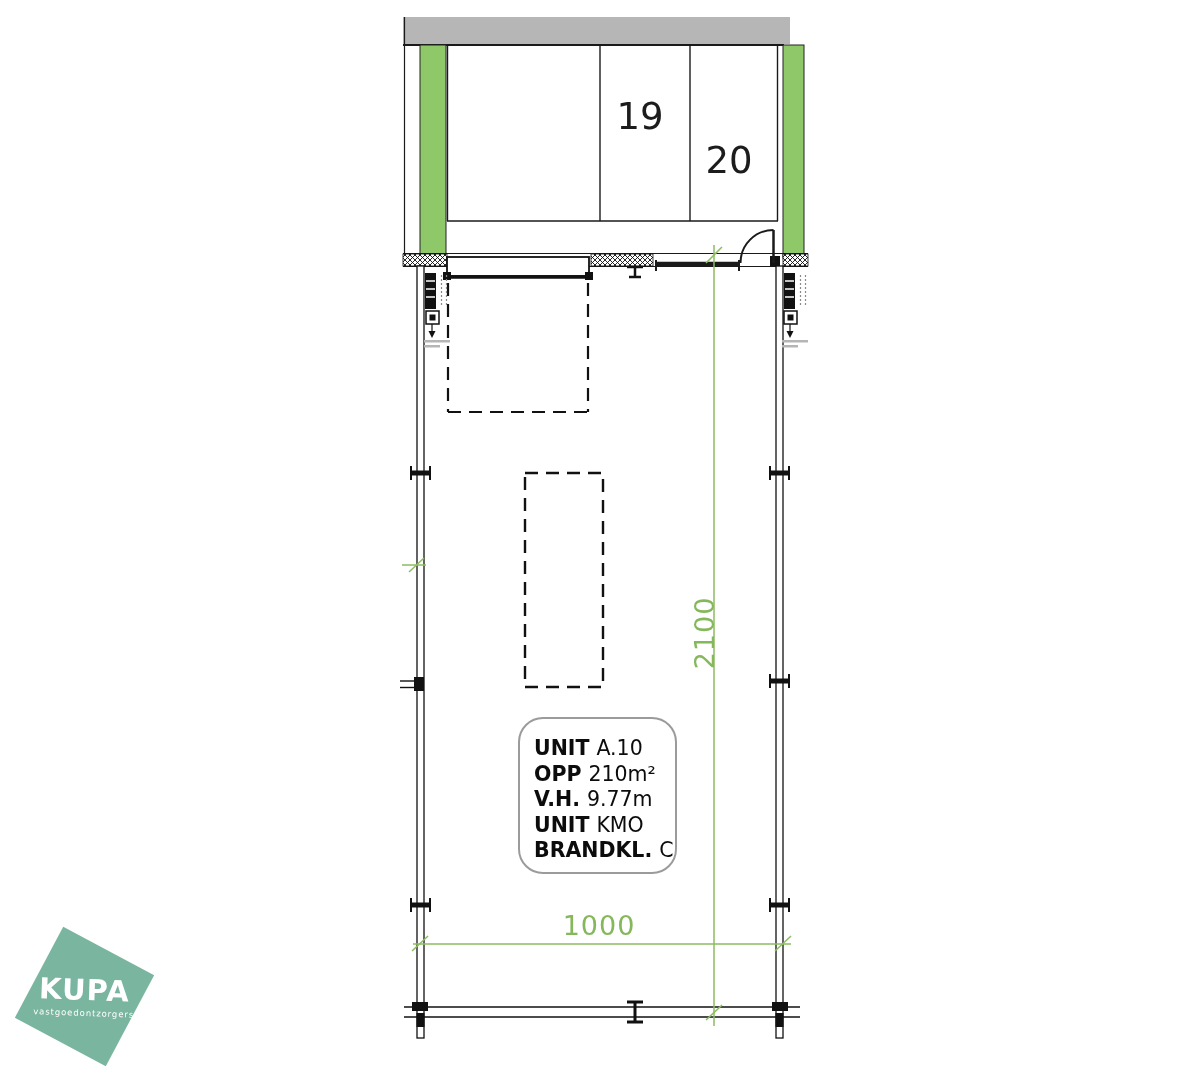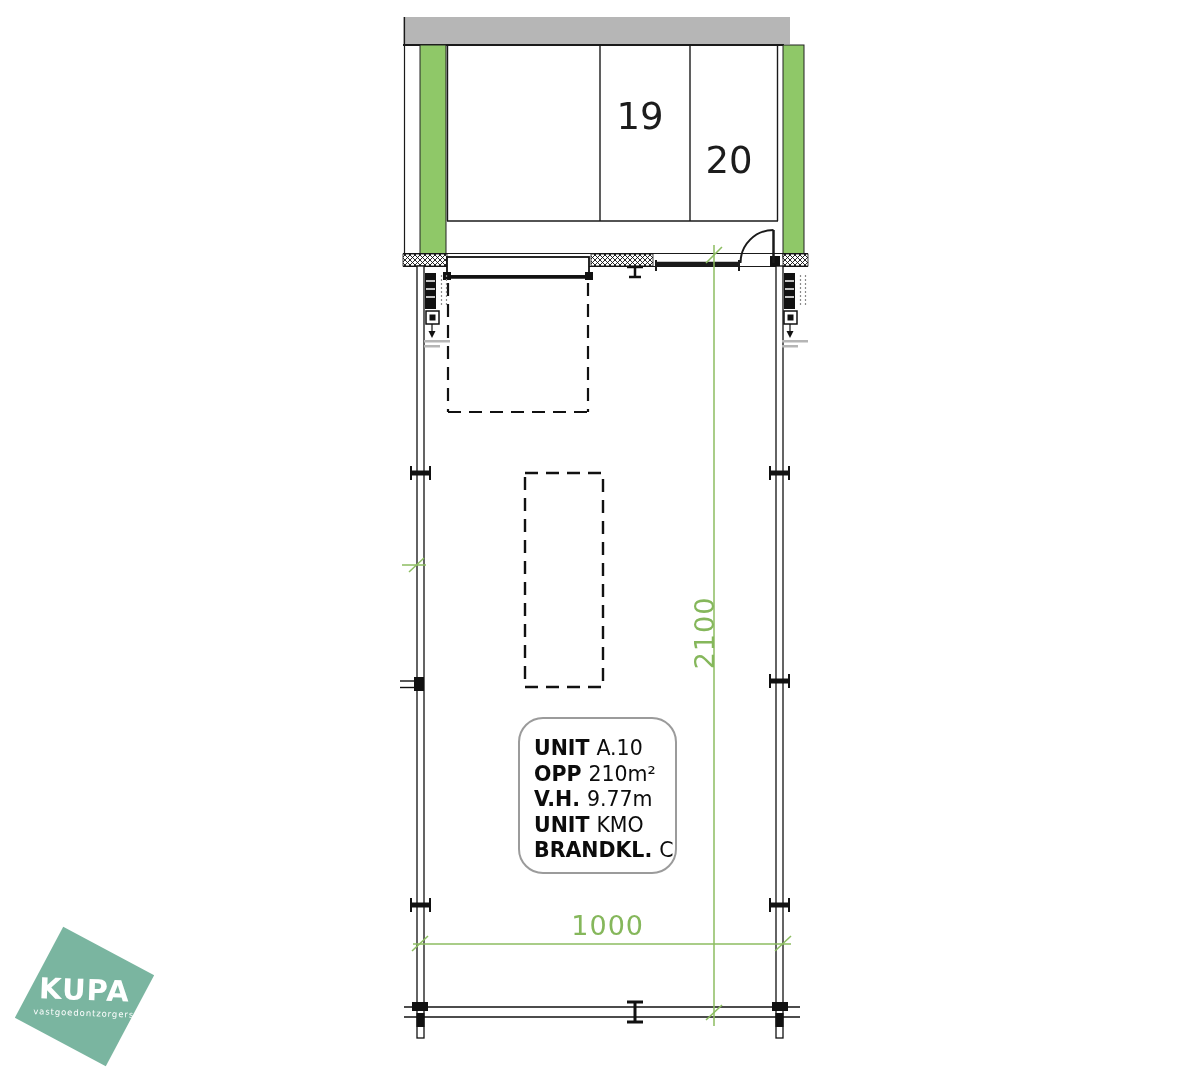--- a/index.html
+++ b/index.html
@@ -11,21 +11,21 @@
   .plan{position:absolute;inset:0;}
   .plan-svg{position:absolute;left:0;top:0;}
   .txt{position:absolute;}
   .stall-num{
     width:76px;text-align:center;
     font-size:37px;color:#1c1c1c;line-height:1.1;
   }
   .dim{
     color:#85b75b;font-size:27px;text-align:center;letter-spacing:1px;
   }
-  #dim-h{left:554px;top:910px;width:90px;text-align:right;}
+  #dim-h{left:554px;top:910px;width:90px;}
   #dim-v{left:659px;top:618px;width:90px;height:30px;transform:rotate(-90deg);}
   .infobox{
     position:absolute;left:518px;top:717px;width:159px;height:157px;
     border:2px solid #9b9b9b;border-radius:25px;background:#fff;
     box-sizing:border-box;padding:17px 0 16px 14px;
   }
   .info-row{font-size:20.5px;line-height:25.6px;white-space:nowrap;color:#0c0c0c;}
   .info-row .lbl{font-weight:bold;margin-right:7px;}
   .logo{
     position:absolute;left:33px;top:945px;width:103px;height:103px;

